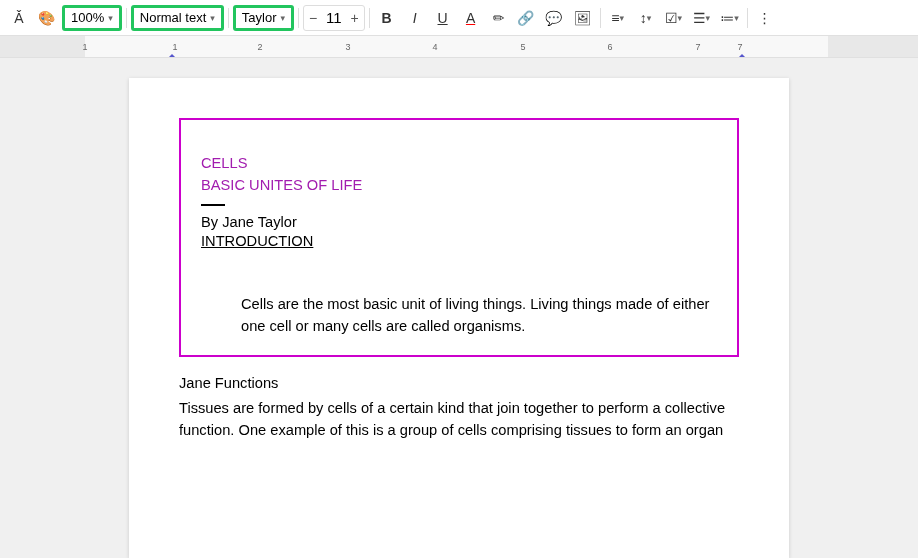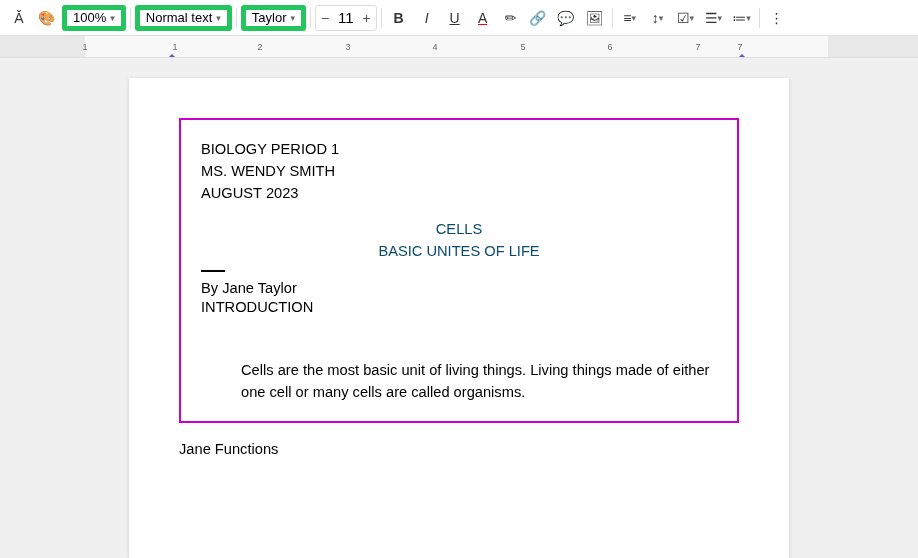--- a/index.html
+++ b/index.html
@@ -30,21 +30,21 @@
       width: 1px;
       height: 20px;
       background: #ddd;
       margin: 0 2px;
     }
 
     .toolbar-dropdown {
       display: flex;
       align-items: center;
       gap: 4px;
-      border: 5px solid #22c55e;
+      border: 3px solid #22c55e;
       border-radius: 3px;
       padding: 2px 6px;
       font-size: 13px;
       background: #fff;
       cursor: pointer;
       height: 26px;
     }
 
     .chevron-down {
       font-size: 9px;
@@ -152,25 +152,24 @@
     }
 
     .doc-title-block {
       margin-top: 14px;
       margin-bottom: 8px;
     }
 
     .doc-title-block p {
       font-size: 11pt;
       font-family: Arial, sans-serif;
-      color: #0c4a6e;
+      color: #a21caf;
       line-height: 1.5;
       text-transform: uppercase;
       font-weight: normal;
-      text-align: center;
     }
 
     .doc-divider {
       width: 24px;
       height: 2px;
       background: #000;
       margin: 8px 0;
     }
 
     .doc-author {
@@ -179,20 +178,21 @@
       color: #000;
       margin-bottom: 3px;
     }
 
     .doc-section-title {
       font-size: 11pt;
       font-family: Arial, sans-serif;
       text-transform: uppercase;
       color: #000;
       margin-bottom: 0;
+      text-decoration: underline;
     }
 
     .doc-indented-para {
       font-size: 11pt;
       font-family: Arial, sans-serif;
       color: #000;
       padding-left: 40px;
       line-height: 1.5;
       margin-top: 44px;
     }
@@ -356,40 +356,36 @@
       
     </g>
   </svg>
 </div>
 
 <div class="doc-area">
   <div class="page">
 
     <div class="selected-box">
 
-      <div class="doc-heading-block">
-        <p>BIOLOGY PERIOD 1</p>
-        <p>MS. WENDY SMITH</p>
-        <p>AUGUST 2023</p>
-      </div>
 
       <div class="doc-title-block">
         <p>CELLS</p>
         <p>BASIC UNITES OF LIFE</p>
       </div>
 
       <div class="doc-divider"></div>
 
       <p class="doc-author">
         <span>By </span><span>Jane Taylor</span>
       </p>
 
       <p class="doc-section-title">INTRODUCTION</p>
 
       <p class="doc-indented-para">Cells are the most basic unit of living things. Living things made of either one cell or many cells are called organisms.</p>
 
     </div>
 
     <p class="doc-subheading">Jane Functions</p>
 
+    <p class="doc-normal-para">Tissues are formed by cells of a certain kind that join together to perform a collective function. One example of this is a group of cells comprising tissues to form an organ</p>
 
   </div>
 </div>
 
 </body></html>

